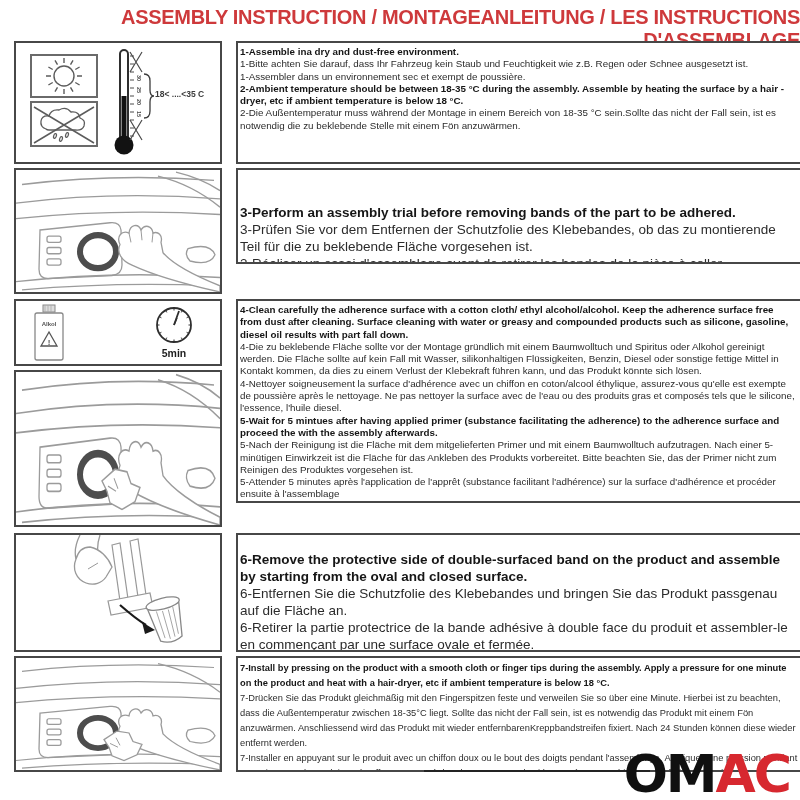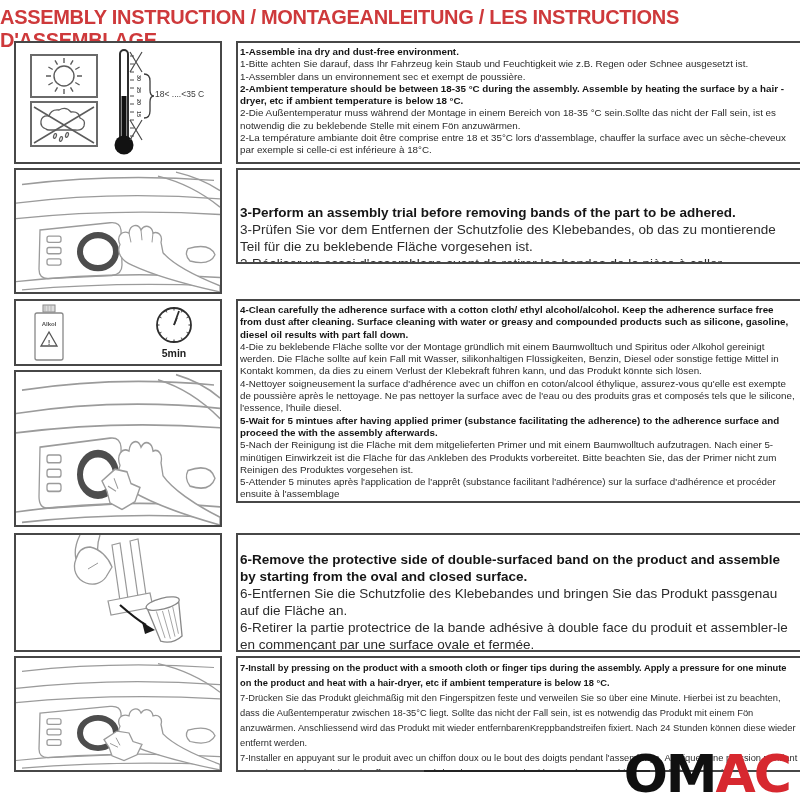--- a/index.html
+++ b/index.html
@@ -1,34 +1,34 @@
 <!DOCTYPE html>
 <html><head>
 <meta charset="utf-8">
 <style>
   html,body{margin:0;padding:0;background:#fff}
   .page{position:relative;width:800px;height:800px;background:#fff;overflow:hidden;
         font-family:"Liberation Sans",sans-serif;color:#2b2b2b}
-  .title{position:absolute;top:6px;left:0;width:100%;margin:0;text-align:left;
+  .title{position:absolute;top:6px;left:0;width:100%;margin:0;text-align:right;
          font-size:20px;font-weight:bold;color:#ce393b;letter-spacing:-0.3px}
   .cell{position:absolute;border:2px solid #474747;background:#fff;box-sizing:border-box}
   .img-cell{left:14px;width:208px;overflow:hidden}
   .text-cell{left:236px;width:566px;padding:3px 2px;overflow:hidden}
   .small{font-size:9.8px;line-height:12.3px}
   .smaller{font-size:9.3px;line-height:15px}
   .big{font-size:13.5px;line-height:17px}
   .pad-mid{padding-top:34px}
   .pad-sm{padding-top:16px}
   .sec p{margin:0}
   .sec .en{font-weight:bold;color:#161616}
   .sec + .sec{}
   svg{display:block}
   .abs{position:absolute}
   .mini-box{position:absolute;border:2px solid #6a6a6a;background:#fff;box-sizing:border-box}
-  .temp-label{position:absolute;left:139px;top:46px;font-size:8.5px;font-weight:normal;color:#3c3c3c;white-space:nowrap}
+  .temp-label{position:absolute;left:139px;top:46px;font-size:8.5px;font-weight:bold;color:#3c3c3c;white-space:nowrap}
   .logo{position:absolute;top:748px;right:10px;font-family:"DejaVu Sans",sans-serif;
         font-size:52px;font-weight:bold;letter-spacing:-2px;line-height:1}
   .logo .lg-black{color:#101010}
   .logo .lg-red{color:#d7282f}
   .logo-rule{position:absolute;top:770px;left:424px;width:226px;height:0;border-top:2px solid #232323}
 </style>
 </head>
 <body>
 
 <div class="page">
@@ -79,21 +79,20 @@
 
   <div class="cell text-cell small" style="top:41px;height:123px">
     <div class="sec">
       <p class="en">1-Assemble ina dry and dust-free environment.</p>
       <p class="de">1-Bitte achten Sie darauf, dass Ihr Fahrzeug kein Staub und Feuchtigkeit wie z.B. Regen oder Schnee ausgesetzt ist.</p>
       <p class="fr">1-Assembler dans un environnement sec et exempt de poussière.</p>
     </div>
     <div class="sec">
       <p class="en">2-Ambient temperature should be between 18-35 °C  during the assembly. Assemble by heating the surface by a hair -dryer, etc if ambient temperature is below 18 °C.</p>
       <p class="de">2-Die Außentemperatur muss während der Montage in einem Bereich von 18-35 °C  sein.Sollte das nicht der Fall sein, ist es notwendig die zu beklebende Stelle mit einem Fön anzuwärmen.</p>
-      <p class="fr">2-La température ambiante doit être comprise entre 18 et 35°C lors d'assemblage, chauffer la surface avec un sèche-cheveux par exemple si celle-ci est inférieure à 18°C.</p>
     </div>
   </div>
 
   <div class="cell img-cell" style="top:168px;height:126px">
     <svg viewBox="0 0 204 118" width="204" height="122" preserveAspectRatio="none">
       <g stroke="#9b9b9b" stroke-width="1.3" fill="none">
         <path d="M6,14 Q100,3 198,10"></path>
         <path d="M0,32 Q100,20 204,28"></path>
         <path d="M0,47 Q100,37 204,43"></path>
         <path d="M142,6 Q176,14 204,36"></path>

